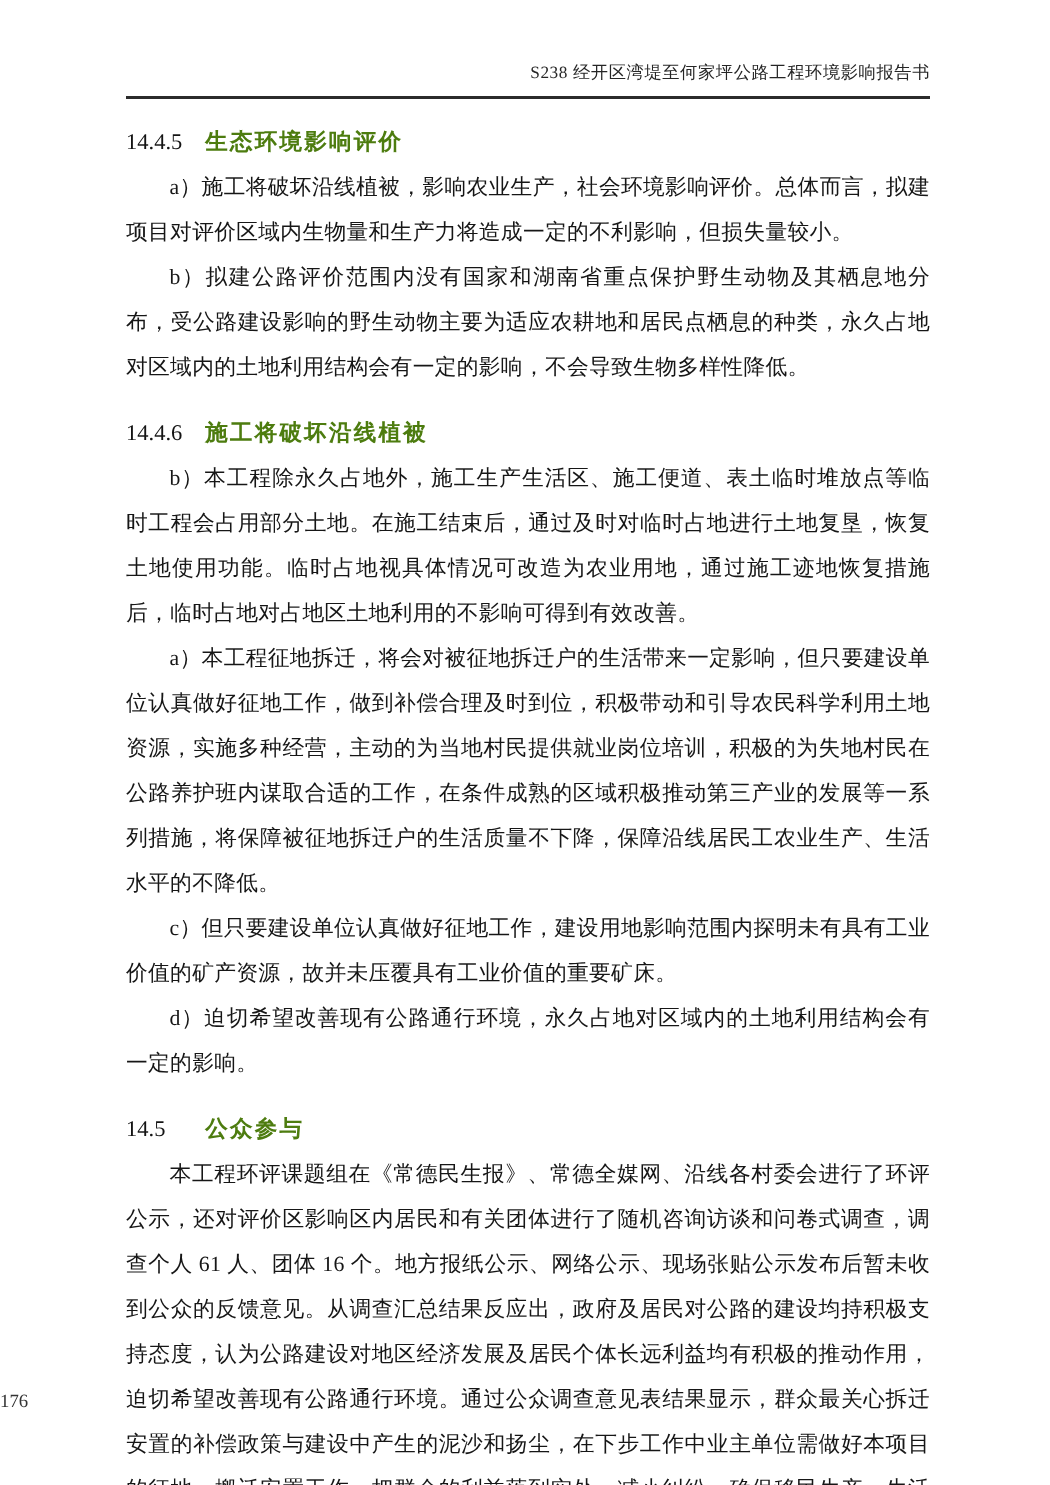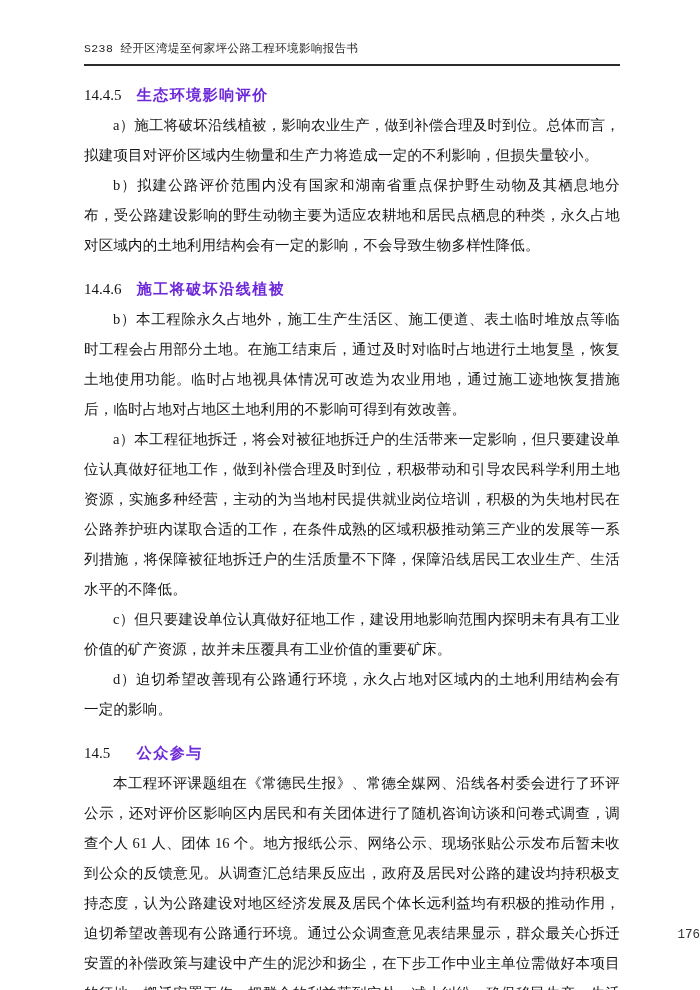--- a/index.html
+++ b/index.html
@@ -12,22 +12,22 @@
     width: 700px;
     height: 990px;
     margin: 0 auto;
     background: #ffffff;
     box-sizing: border-box;
     padding: 42px 80px 0 84px;
     color: #1c1c1c;
     overflow: hidden;
   }
   .running-header {
-    text-align: left;
-    font-family: Liberation Mono, monospace;
+    text-align: right;
+    font-family: Liberation Serif, serif;
     font-size: 11.5px;
     letter-spacing: 0.4px;
     color: #262626;
     line-height: 14px;
   }
   .header-rule {
     margin-top: 8px;
     border: none;
     border-top: 2px solid #2b2b2b;
     height: 0;
@@ -42,60 +42,60 @@
     display: inline-block;
     min-width: 49px;
     font-family: Liberation Serif, serif;
     font-weight: 500;
     color: #141414;
   }
   .sec-title {
     font-family: "Liberation Sans", "DejaVu Sans", sans-serif;
     font-weight: 600;
     letter-spacing: 1.5px;
-    color: #6d28d9;
+    color: #4d7c0f;
   }
   .body-para {
     margin: 0;
     text-indent: 2em;
     font-family: "Liberation Serif", "DejaVu Serif", serif;
     font-size: 14.5px;
     line-height: 30px;
     text-align: justify;
     letter-spacing: 0.2px;
     color: #161616;
   }
   .page-number {
     position: absolute;
     left: 0;
     right: 0;
     bottom: 48px;
-    text-align: right;
-    font-family: Liberation Mono, monospace;
+    text-align: left;
+    font-family: Liberation Serif, serif;
     font-size: 12.5px;
     color: #333333;
   }
 </style>
 </head>
 <body>
 
 <div class="page">
 
   <header>
     <div class="running-header">S238 经开区湾堤至何家坪公路工程环境影响报告书</div>
     <hr class="header-rule">
   </header>
 
   <main>
 
     <h2 class="sec-heading">
       <span class="sec-num">14.4.5</span>
       <span class="sec-title">生态环境影响评价</span>
     </h2>
-    <p class="body-para">a）施工将破坏沿线植被，影响农业生产，做到补偿合理及时到位。总体而言，拟建项目对评价区域内生物量和生产力将造成一定的不利影响，但损失量较小。</p>
+    <p class="body-para">a）施工将破坏沿线植被，影响农业生产，社会环境影响评价。总体而言，拟建项目对评价区域内生物量和生产力将造成一定的不利影响，但损失量较小。</p>
     <p class="body-para">b）拟建公路评价范围内没有国家和湖南省重点保护野生动物及其栖息地分布，受公路建设影响的野生动物主要为适应农耕地和居民点栖息的种类，永久占地对区域内的土地利用结构会有一定的影响，不会导致生物多样性降低。</p>
 
     <h2 class="sec-heading">
       <span class="sec-num">14.4.6</span>
       <span class="sec-title">施工将破坏沿线植被</span>
     </h2>
     <p class="body-para">b）本工程除永久占地外，施工生产生活区、施工便道、表土临时堆放点等临时工程会占用部分土地。在施工结束后，通过及时对临时占地进行土地复垦，恢复土地使用功能。临时占地视具体情况可改造为农业用地，通过施工迹地恢复措施后，临时占地对占地区土地利用的不影响可得到有效改善。</p>
     <p class="body-para">a）本工程征地拆迁，将会对被征地拆迁户的生活带来一定影响，但只要建设单位认真做好征地工作，做到补偿合理及时到位，积极带动和引导农民科学利用土地资源，实施多种经营，主动的为当地村民提供就业岗位培训，积极的为失地村民在公路养护班内谋取合适的工作，在条件成熟的区域积极推动第三产业的发展等一系列措施，将保障被征地拆迁户的生活质量不下降，保障沿线居民工农业生产、生活水平的不降低。</p>
     <p class="body-para">c）但只要建设单位认真做好征地工作，建设用地影响范围内探明未有具有工业价值的矿产资源，故并未压覆具有工业价值的重要矿床。</p>
     <p class="body-para">d）迫切希望改善现有公路通行环境，永久占地对区域内的土地利用结构会有一定的影响。</p>

